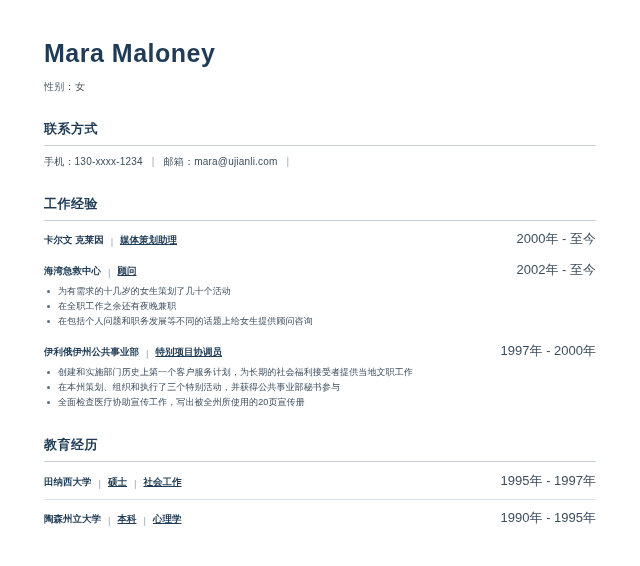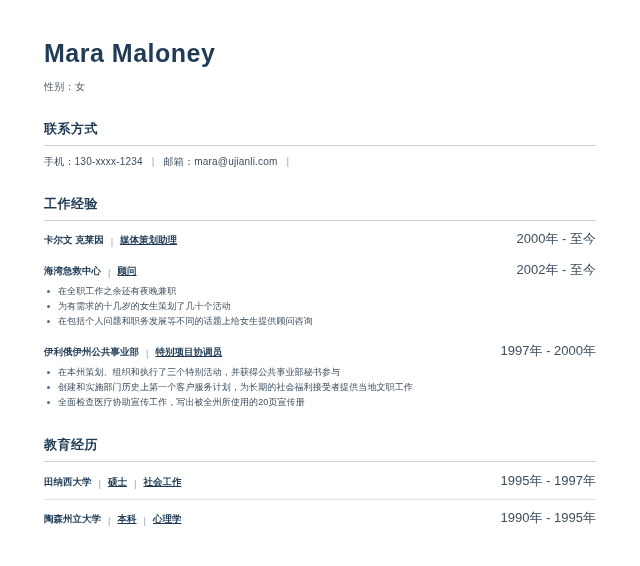--- a/index.html
+++ b/index.html
@@ -169,38 +169,38 @@
     <div class="entry">
       <div class="entry-head">
         <div class="entry-left">
           <span class="entry-org">海湾急救中心</span>
           <span class="entry-div">|</span>
           <span class="entry-role">顾问</span>
         </div>
         <div class="entry-date">2002年 - 至今</div>
       </div>
       <ul class="bullets">
+        <li>为有需求的十几岁的女生策划了几十个活动</li>
         <li>在全职工作之余还有夜晚兼职</li>
-        <li>为有需求的十几岁的女生策划了几十个活动</li>
         <li>在包括个人问题和职务发展等不同的话题上给女生提供顾问咨询</li>
       </ul>
     </div>
 
     <div class="entry">
       <div class="entry-head">
         <div class="entry-left">
           <span class="entry-org">伊利俄伊州公共事业部</span>
           <span class="entry-div">|</span>
           <span class="entry-role">特别项目协调员</span>
         </div>
         <div class="entry-date">1997年 - 2000年</div>
       </div>
       <ul class="bullets">
+        <li>创建和实施部门历史上第一个客户服务计划，为长期的社会福利接受者提供当地文职工作</li>
         <li>在本州策划、组织和执行了三个特别活动，并获得公共事业部秘书参与</li>
-        <li>创建和实施部门历史上第一个客户服务计划，为长期的社会福利接受者提供当地文职工作</li>
         <li>全面检查医疗协助宣传工作，写出被全州所使用的20页宣传册</li>
       </ul>
     </div>
   </div>
 
   <div class="section">
     <div class="section-title">教育经历</div>
     <hr class="edu-top-rule">
 
     <div class="edu-entry">

